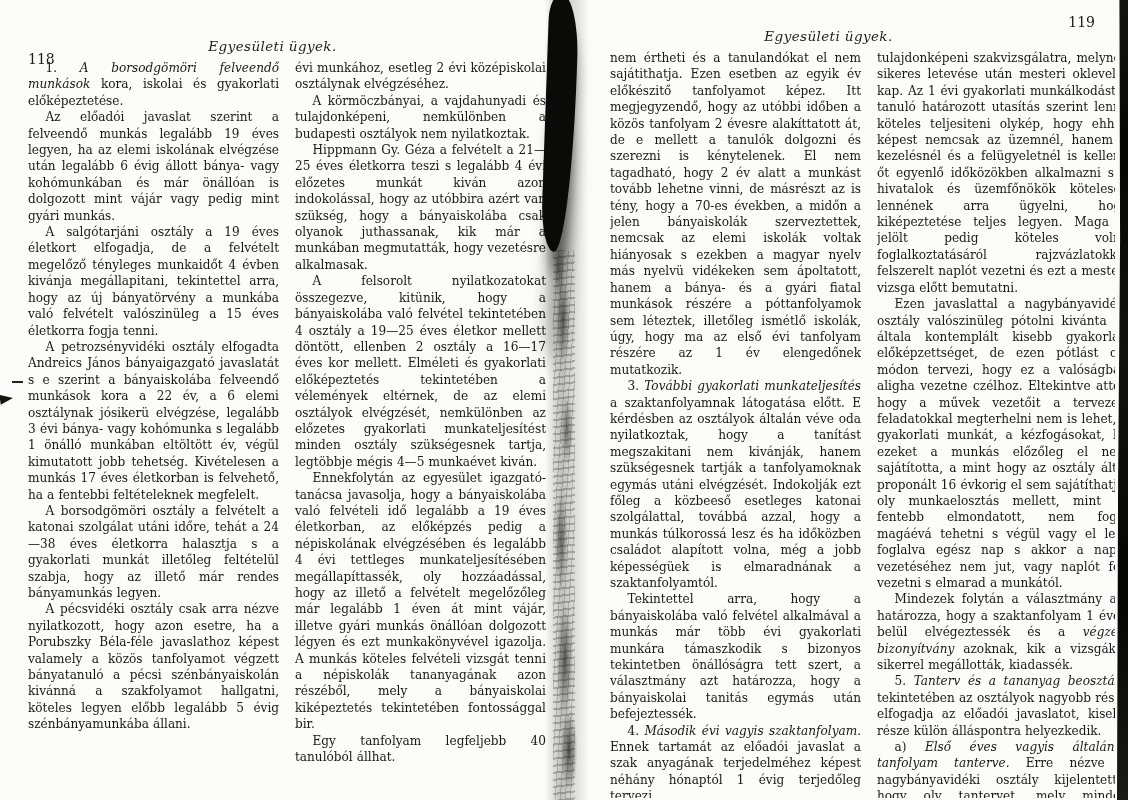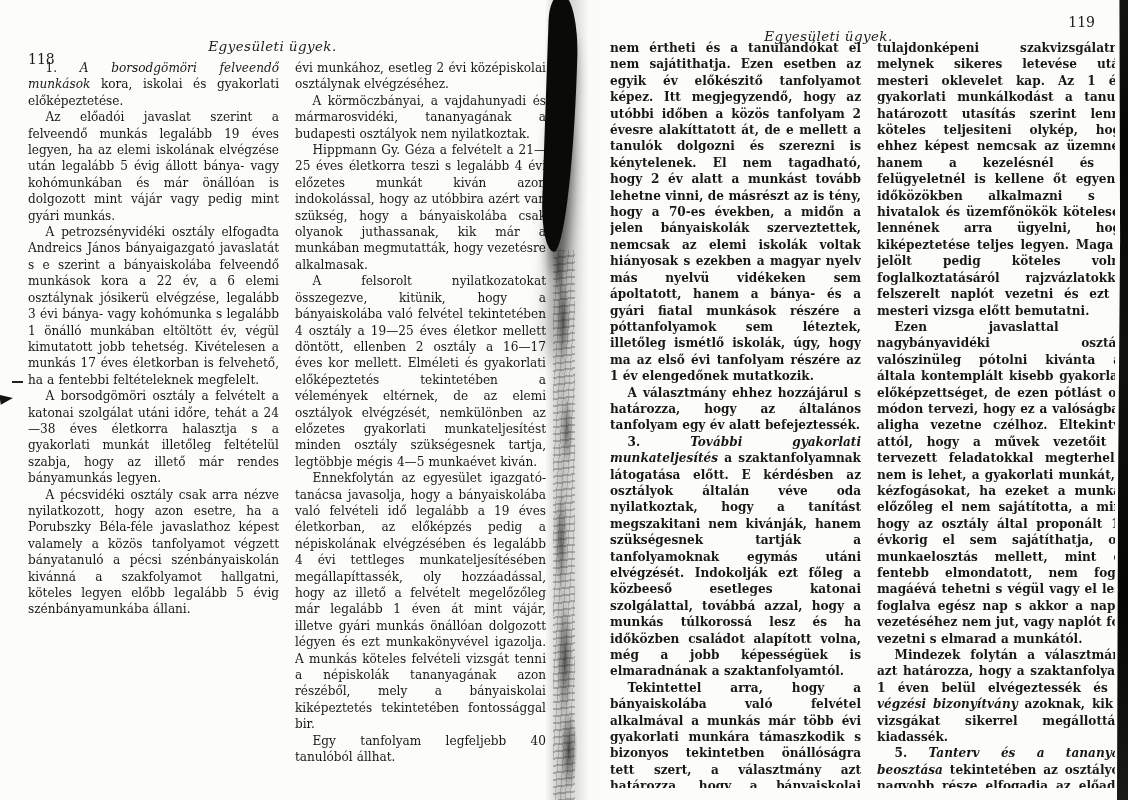--- a/index.html
+++ b/index.html
@@ -11,21 +11,21 @@
   }
   .page{position:absolute;top:0;height:800px;background:#fcfcfa;}
   .page-left{left:0;width:545px;}
   .page-right{left:600px;width:517px;}
 
   .running-head{position:absolute;font-size:13.5px;font-style:italic;letter-spacing:.4px;color:#1c1c1a;}
   .page-num{position:absolute;font-size:14px;font-style:normal;color:#1c1c1a;}
 
   .page-body{position:absolute;display:flex;gap:16px;overflow:hidden;}
   .page-left .page-body{left:28px;top:60px;width:519px;height:736px;}
-  .page-right .page-body{left:10px;top:40px;width:505px;height:748px;font-weight:bold;}
+  .page-right .page-body{left:10px;top:50px;width:505px;height:748px;}
   .col{width:251px;flex:0 0 251px;overflow:hidden;}
 
   .col p{
     margin:0;padding:0;
     font-size:12.1px;line-height:16.4px;
     text-align:justify;text-justify:inter-word;
     text-indent:1.45em;
     word-spacing:.02em;
   }
   .col p.noindent{text-indent:0;}
@@ -68,28 +68,29 @@
 </style>
 </head>
 <body>
 
 <div class="page page-left">
   <div class="page-num" style="left:28px;top:51px;">118</div>
   <div class="running-head" style="left:0;right:0;top:38px;text-align:center;">Egyesületi ügyek.</div>
   <div class="page-body">
     <div class="col">
         <p><span>1. </span><i>A borsodgömöri felveendő munkások</i><span> kora, iskolai és gyakorlati előképeztetése.</span></p>
-        <p><span>Az előadói javaslat szerint a felveendő munkás legalább 19 éves legyen, ha az elemi iskolának elvégzése után legalább 5 évig állott bánya- vagy kohómunkában és már önállóan is dolgozott mint vájár vagy pedig mint gyári munkás.</span></p>
+        <p><span>Az előadói javaslat szerint a felveendő munkás legalább 19 éves legyen, ha az elemi iskolának elvégzése után legalább 6 évig állott bánya- vagy kohómunkában és már önállóan is dolgozott mint vájár vagy pedig mint gyári munkás.</span></p>
+        <p><span>A salgótarjáni osztály a 19 éves életkort elfogadja, de a felvételt megelőző tényleges munkaidőt 4 évben kivánja megállapitani, tekintettel arra, hogy az új bányatörvény a munkába való felvételt valószinüleg a 15 éves életkorra fogja tenni.</span></p>
         <p><span>A petrozsényvidéki osztály elfogadta Andreics János bányaigazgató javaslatát s e szerint a bányaiskolába felveendő munkások kora a 22 év, a 6 elemi osztálynak jósikerü elvégzése, legalább 3 évi bánya- vagy kohómunka s legalább 1 önálló munkában eltöltött év, végül kimutatott jobb tehetség. Kivételesen a munkás 17 éves életkorban is felvehető, ha a fentebbi feltételeknek megfelelt.</span></p>
         <p><span>A borsodgömöri osztály a felvételt a katonai szolgálat utáni időre, tehát a 24—38 éves életkorra halasztja s a gyakorlati munkát illetőleg feltételül szabja, hogy az illető már rendes bányamunkás legyen.</span></p>
         <p><span>A pécsvidéki osztály csak arra nézve nyilatkozott, hogy azon esetre, ha a Porubszky Béla-féle javaslathoz képest valamely a közös tanfolyamot végzett bányatanuló a pécsi szénbányaiskolán kivánná a szakfolyamot hallgatni, köteles legyen előbb legalább 5 évig szénbányamunkába állani.</span></p>
       </div>
     <div class="col">
         <p class="noindent"><span>évi munkához, esetleg 2 évi középiskolai osztálynak elvégzéséhez.</span></p>
-        <p><span>A körmöczbányai, a vajdahunyadi és mármarosvidéki, tananyagának a budapesti osztályok nem nyilatkoztak.</span></p>
+        <p><span>A körmöczbányai, a vajdahunyadi és tulajdonképeni, nemkülönben a budapesti osztályok nem nyilatkoztak.</span></p>
         <p><span>Hippmann Gy. Géza a felvételt a 21—25 éves életkorra teszi s legalább 4 évi előzetes munkát kiván azon indokolással, hogy az utóbbira azért van szükség, hogy a bányaiskolába csak olyanok juthassanak, kik már a munkában megmutatták, hogy vezetésre alkalmasak.</span></p>
         <p><span>A felsorolt nyilatkozatokat összegezve, kitünik, hogy a bányaiskolába való felvétel tekintetében 4 osztály a 19—25 éves életkor mellett döntött, ellenben 2 osztály a 16—17 éves kor mellett. Elméleti és gyakorlati előképeztetés tekintetében a vélemények eltérnek, de az elemi osztályok elvégzését, nemkülönben az előzetes gyakorlati munkateljesítést minden osztály szükségesnek tartja, legtöbbje mégis 4—5 munkaévet kiván.</span></p>
         <p><span>Ennekfolytán az egyesület igazgató-tanácsa javasolja, hogy a bányaiskolába való felvételi idő legalább a 19 éves életkorban, az előképzés pedig a népiskolának elvégzésében és legalább 4 évi tettleges munkateljesítésében megállapíttassék, oly hozzáadással, hogy az illető a felvételt megelőzőleg már legalább 1 éven át mint vájár, illetve gyári munkás önállóan dolgozott légyen és ezt munkakönyvével igazolja. A munkás köteles felvételi vizsgát tenni a népiskolák tananyagának azon részéből, mely a bányaiskolai kiképeztetés tekintetében fontossággal bir.</span></p>
         <p><span>Egy tanfolyam legfeljebb 40 tanulóból állhat.</span></p>
       </div>
   </div>
   <div class="margin-dash"></div>
   <div class="margin-wedge"></div>
 </div>
 
@@ -97,21 +98,20 @@
   <div class="gutter-ink-top"></div>
   <div class="gutter-speckle"></div>
 </div>
 
 <div class="page page-right">
   <div class="running-head" style="left:0;right:60px;top:28px;text-align:center;">Egyesületi ügyek.</div>
   <div class="page-num" style="right:22px;top:14px;text-align:right;">119</div>
   <div class="page-body">
     <div class="col">
         <p class="noindent"><span>nem értheti és a tanulandókat el nem sajátithatja. Ezen esetben az egyik év előkészitő tanfolyamot képez. Itt megjegyzendő, hogy az utóbbi időben a közös tanfolyam 2 évesre alakíttatott át, de e mellett a tanulók dolgozni és szerezni is kénytelenek. El nem tagadható, hogy 2 év alatt a munkást tovább lehetne vinni, de másrészt az is tény, hogy a 70-es években, a midőn a jelen bányaiskolák szerveztettek, nemcsak az elemi iskolák voltak hiányosak s ezekben a magyar nyelv más nyelvü vidékeken sem ápoltatott, hanem a bánya- és a gyári fiatal munkások részére a póttanfolyamok sem léteztek, illetőleg ismétlő iskolák, úgy, hogy ma az első évi tanfolyam részére az 1 év elengedőnek mutatkozik.</span></p>
-        <p><span>A választmány ehhez hozzájárul s határozza, hogy az általános tanfolyam egy év alatt befejeztessék.</span></p>
         <p><span>3. </span><i>További gyakorlati munkateljesítés</i><span> a szaktanfolyamnak látogatása előtt. E kérdésben az osztályok általán véve oda nyilatkoztak, hogy a tanítást megszakitani nem kivánják, hanem szükségesnek tartják a tanfolyamoknak egymás utáni elvégzését. Indokolják ezt főleg a közbeeső esetleges katonai szolgálattal, továbbá azzal, hogy a munkás túlkorossá lesz és ha időközben családot alapított volna, még a jobb képességüek is elmaradnának a szaktanfolyamtól.</span></p>
         <p><span>Tekintettel arra, hogy a bányaiskolába való felvétel alkalmával a munkás már több évi gyakorlati munkára támaszkodik s bizonyos tekintetben önállóságra tett szert, a választmány azt határozza, hogy a bányaiskolai tanitás egymás után befejeztessék.</span></p>
         <p><span>4. </span><i>Második évi vagyis szaktanfolyam.</i><span> Ennek tartamát az előadói javaslat a szak anyagának terjedelméhez képest néhány hónaptól 1 évig terjedőleg tervezi.</span></p>
       </div>
     <div class="col">
         <p class="noindent"><span>tulajdonképeni szakvizsgálatra, melynek sikeres letevése után mesteri oklevelet kap. Az 1 évi gyakorlati munkálkodást a tanuló határozott utasítás szerint lenne köteles teljesiteni olykép, hogy ehhez képest nemcsak az üzemnél, hanem a kezelésnél és a felügyeletnél is kellene őt egyenlő időközökben alkalmazni s a hivatalok és üzemfőnökök kötelesek lennének arra ügyelni, hogy kiképeztetése teljes legyen. Maga a jelölt pedig köteles volna foglalkoztatásáról rajzvázlatokkal felszerelt naplót vezetni és ezt a mesteri vizsga előtt bemutatni.</span></p>
         <p><span>Ezen javaslattal a nagybányavidéki osztály valószinüleg pótolni kivánta az általa kontemplált kisebb gyakorlati előképzettséget, de ezen pótlást oly módon tervezi, hogy ez a valóságban aligha vezetne czélhoz. Eltekintve attól, hogy a művek vezetőit a tervezett feladatokkal megterhelni nem is lehet, a gyakorlati munkát, a kézfogásokat, ha ezeket a munkás előzőleg el nem sajátította, a mint hogy az osztály által proponált 16 évkorig el sem sajátíthatja, oly munkaelosztás mellett, mint ez fentebb elmondatott, nem fogja magáévá tehetni s végül vagy el lesz foglalva egész nap s akkor a napló vezetéséhez nem jut, vagy naplót fog vezetni s elmarad a munkától.</span></p>
         <p><span>Mindezek folytán a választmány azt határozza, hogy a szaktanfolyam 1 éven belül elvégeztessék és a </span><i>végzési bizonyítvány</i><span> azoknak, kik a vizsgákat sikerrel megállották, kiadassék.</span></p>
         <p><span>5. </span><i>Tanterv és a tananyag beosztása</i><span> tekintetében az osztályok nagyobb része elfogadja az előadói javaslatot, kisebb része külön álláspontra helyezkedik.</span></p>
         <p><span>a) </span><i>Első éves vagyis általános tanfolyam tanterve.</i><span> Erre nézve a nagybányavidéki osztály kijelentette, hogy oly tantervet, mely minden szakbeli tanulónak megfelelne, összeállítani nem lehet, mert máskép kell előkészíteni a bányász-, másként a kohász-tanulót, következőleg külön közös tanfolyamokra is van szükség.</span></p>

